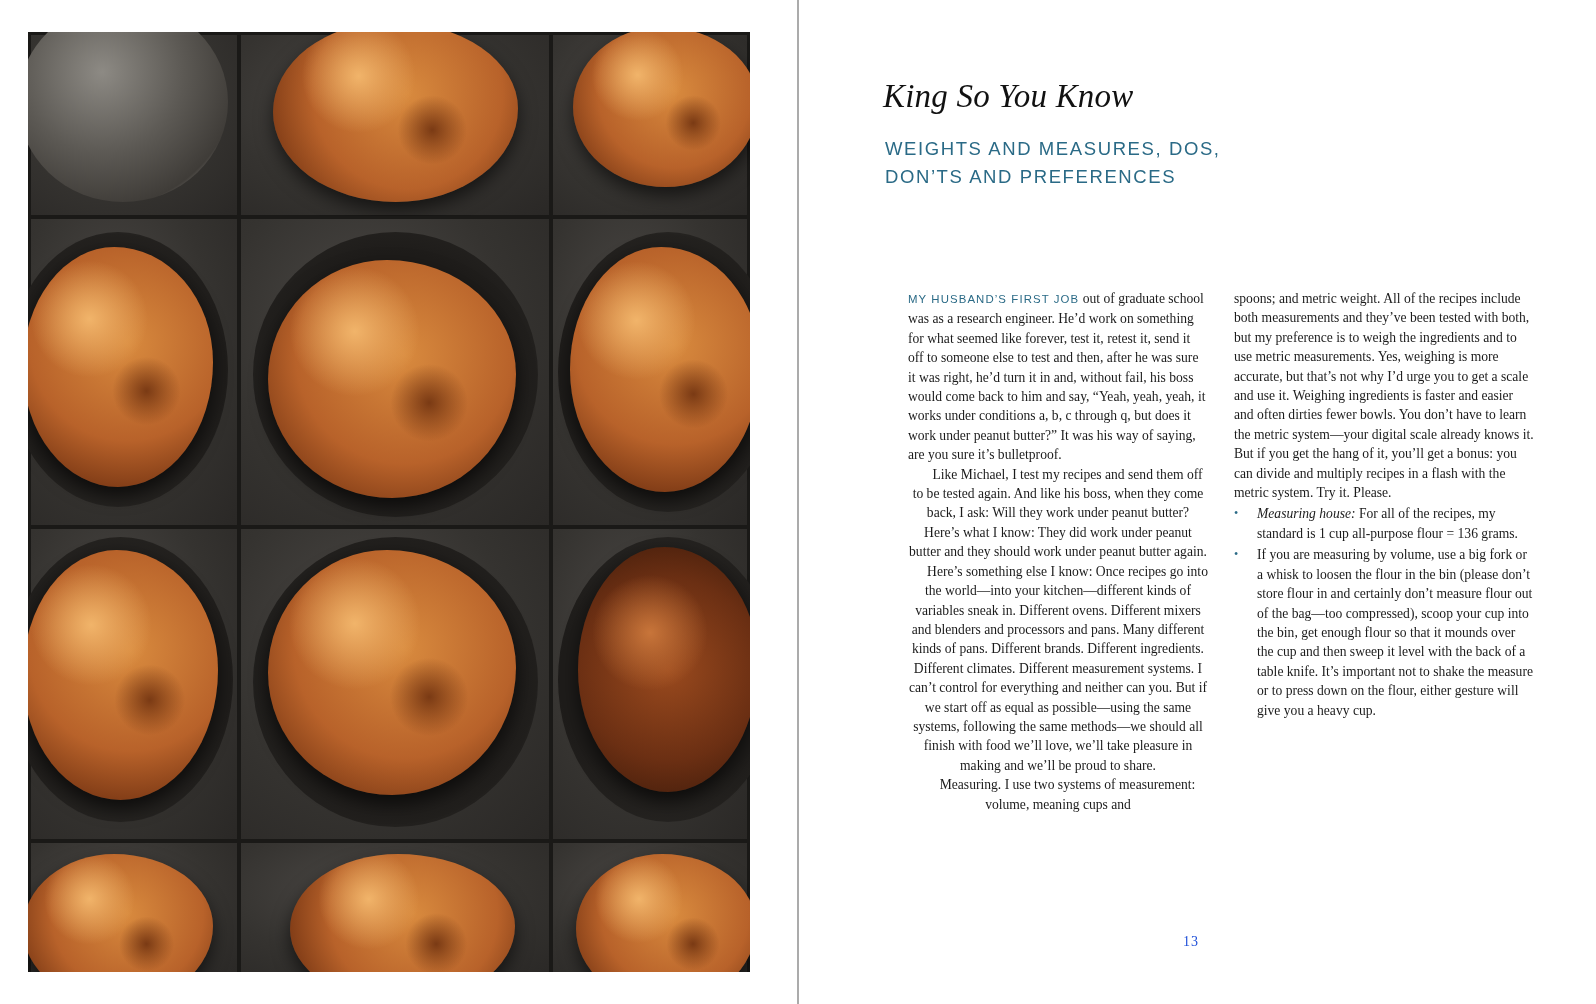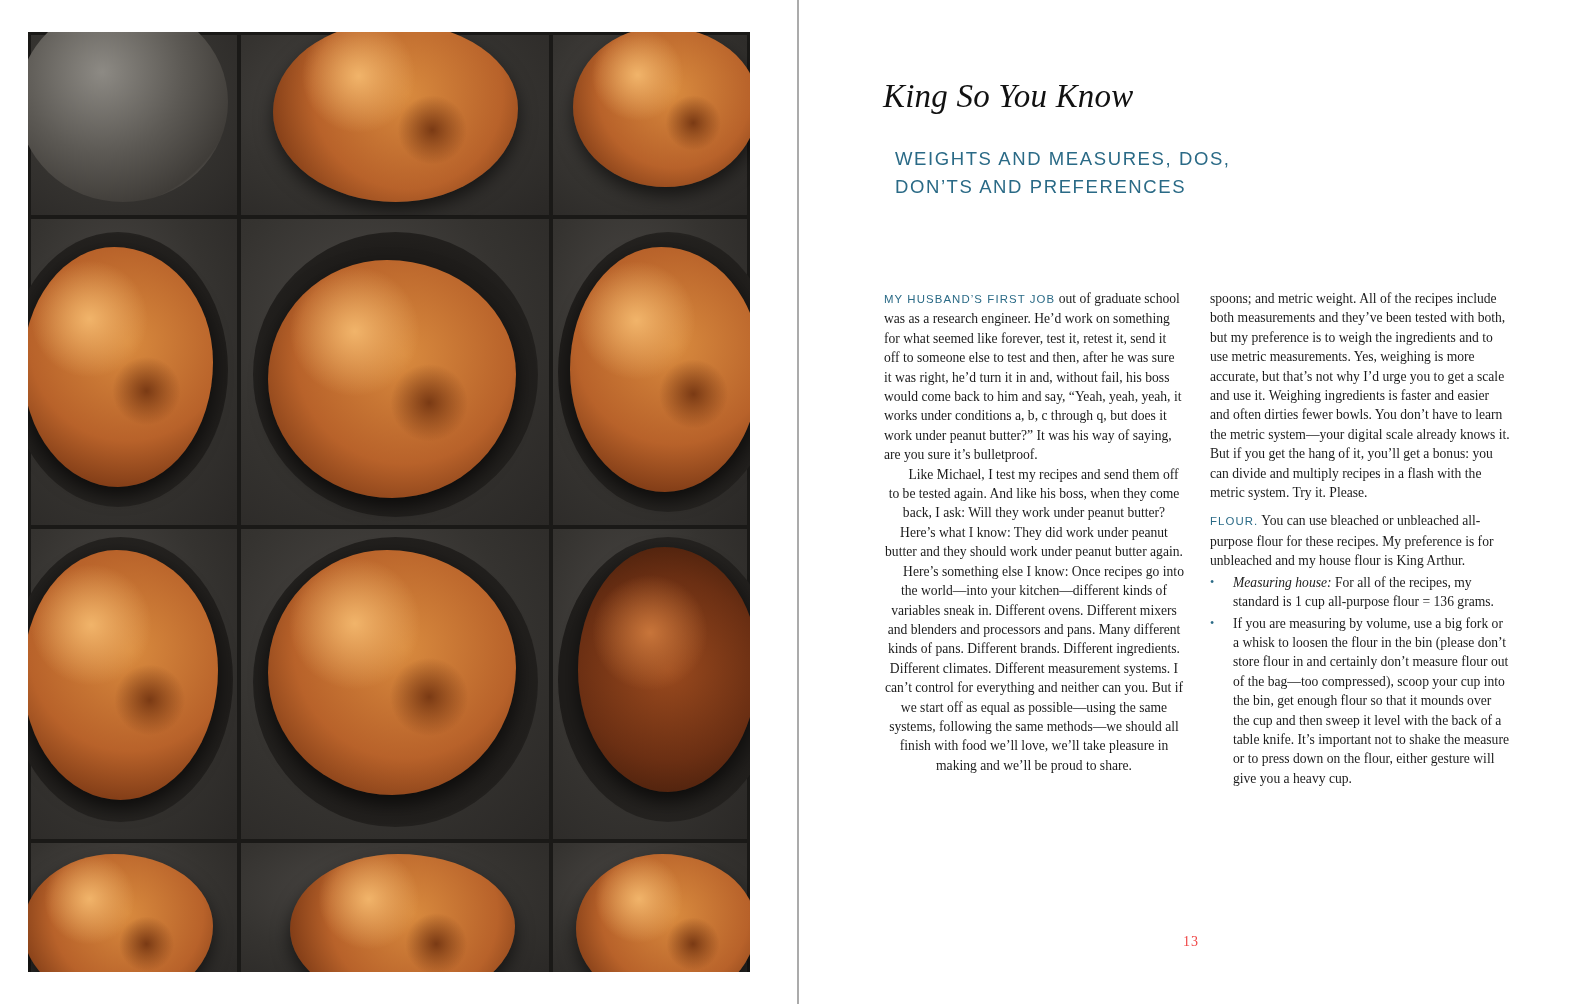--- a/index.html
+++ b/index.html
@@ -49,44 +49,44 @@
   .title {
     position:absolute; left:883px; top:78px;
     font-family:"Liberation Serif", "DejaVu Serif", serif;
     font-style:italic; font-size:33px; color:#111;
     margin:0; font-weight:normal; letter-spacing:0.2px;
   }
   .subtitle {
     position:absolute; left:884px; top:134px; width:420px;
     font-family:"Liberation Sans", "DejaVu Sans", sans-serif;
     font-size:18.5px; line-height:28px; letter-spacing:1.6px;
-    color:#2a6a86; text-transform:uppercase; margin:11px; font-weight:normal;
+    color:#2a6a86; text-transform:uppercase; margin:1px; font-weight:normal;
   }
   .col {
     position:absolute; top:289px;
-    font-size:13.6px; line-height:19.4px; color:#1b1b1b;
+    font-size:13.6px; line-height:19.4px; color:#1b1b1b;margin-left:24px;
   }
   .col.left { left:884px; width:300px; }
   .col.right { left:1210px; width:300px; }
   .col p { margin:0; }
   .col p.indent { text-indent:19px;text-align:center; }
   .lead {
     font-family:"Liberation Sans", "DejaVu Sans", sans-serif;
     font-size:11.4px; letter-spacing:1.1px; color:#2a6a86;
   }
   .flour-block { margin-top:9px !important; }
   ul.bullets { list-style:none; margin:0; padding:0; }
   ul.bullets li { position:relative; padding-left:23px; margin-top:2px; }
   ul.bullets li .dot {
     position:absolute; left:0; top:0; color:#2a6a86; font-size:12px;
   }
   .emph { font-style:italic; }
   .page-num {
     position:absolute; left:1183px; top:934px;
-    font-size:14px; letter-spacing:1px; color:#ef4444;
+    font-size:14px; letter-spacing:1px; color:#1d4ed8;
   }
 </style>
 </head>
 <body>
 
 <div class="photo">
 
   <div class="cell" style="left:0;top:0;width:212px;height:186px;"></div>
   <div class="empty-cup" style="left:-10px;top:-30px;width:210px;height:200px;"></div>
   <div class="cell" style="left:210px;top:0;width:314px;height:186px;"></div>
@@ -124,25 +124,25 @@
 
 <div class="divider"></div>
 
 <h1 class="title">King So You Know</h1>
 <h2 class="subtitle">Weights and Measures, Dos, Don’ts and Preferences</h2>
 
 <div class="col left">
   <p><span class="lead">MY HUSBAND’S FIRST JOB</span><span> out of graduate school was as a research engineer. He’d work on something for what seemed like forever, test it, retest it, send it off to someone else to test and then, after he was sure it was right, he’d turn it in and, without fail, his boss would come back to him and say, “Yeah, yeah, yeah, it works under conditions a, b, c through q, but does it work under peanut butter?” It was his way of saying, are you sure it’s bulletproof.</span></p>
   <p class="indent">Like Michael, I test my recipes and send them off to be tested again. And like his boss, when they come back, I ask: Will they work under peanut butter? Here’s what I know: They did work under peanut butter and they should work under peanut butter again.</p>
   <p class="indent">Here’s something else I know: Once recipes go into the world—into your kitchen—different kinds of variables sneak in. Different ovens. Different mixers and blenders and processors and pans. Many different kinds of pans. Different brands. Different ingredients. Different climates. Different measurement systems. I can’t control for everything and neither can you. But if we start off as equal as possible—using the same systems, following the same methods—we should all finish with food we’ll love, we’ll take pleasure in making and we’ll be proud to share.</p>
+  <p class="indent">Measuring. I use two systems of measurement: volume, meaning cups and</p>
 </div>
 
 <div class="col right">
   <p>spoons; and metric weight. All of the recipes include both measurements and they’ve been tested with both, but my preference is to weigh the ingredients and to use metric measurements. Yes, weighing is more accurate, but that’s not why I’d urge you to get a scale and use it. Weighing ingredients is faster and easier and often dirties fewer bowls. You don’t have to learn the metric system—your digital scale already knows it. But if you get the hang of it, you’ll get a bonus: you can divide and multiply recipes in a flash with the metric system. Try it. Please.</p>
-  <p class="flour-block"><span class="lead">FLOUR.</span><span> You can use bleached or unbleached all-purpose flour for these recipes. My preference is for unbleached and my house flour is King Arthur.</span></p>
   <ul class="bullets">
     <li>
       <span class="dot">•</span>
       <span class="emph">Measuring house:</span><span> For all of the recipes, my standard is 1 cup all-purpose flour = 136 grams.</span>
     </li>
     <li>
       <span class="dot">•</span>
       <span>If you are measuring by volume, use a big fork or a whisk to loosen the flour in the bin (please don’t store flour in and certainly don’t measure flour out of the bag—too compressed), scoop your cup into the bin, get enough flour so that it mounds over the cup and then sweep it level with the back of a table knife. It’s important not to shake the measure or to press down on the flour, either gesture will give you a heavy cup.</span>
     </li>
   </ul>

